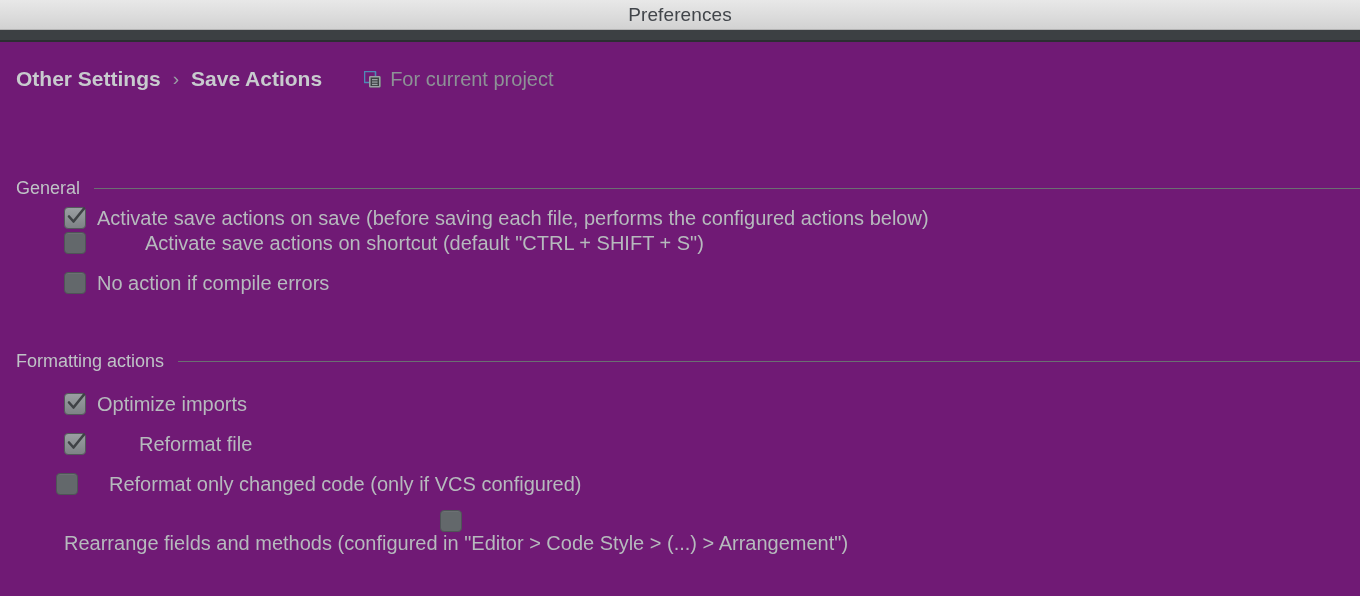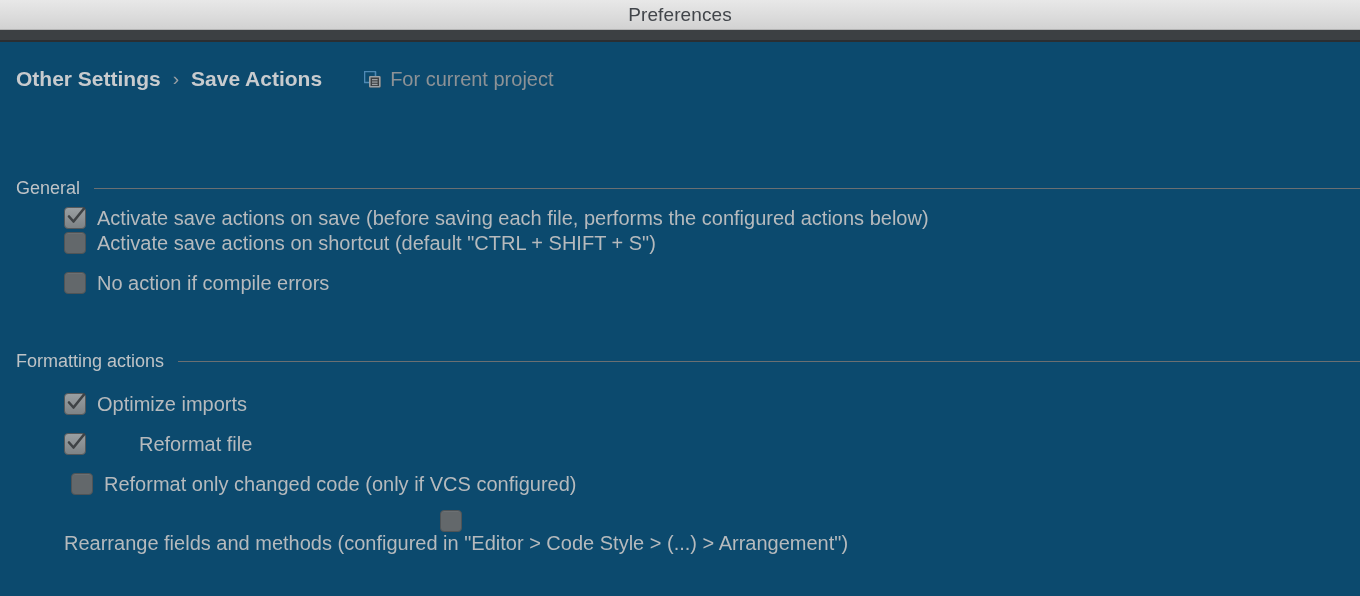--- a/index.html
+++ b/index.html
@@ -37,21 +37,21 @@
     color: #41454a;
     letter-spacing: 0.1px;
   }
 
   
   .panel {
     position: absolute;
     left: 0; top: 40px;
     width: 1360px;
     height: 556px;
-    background: #0c4a6e;
+    background: #701a75;
     border-top: 2px solid #2b2e31;
     box-sizing: border-box;
     overflow: hidden;
   }
 
   
   .breadcrumb {
     position: absolute;
     left: 16px;
     top: 24px;
@@ -189,21 +189,21 @@
       <span class="cb on">
         <span class="tick">
           <svg width="26" height="26" viewBox="0 0 26 26" aria-hidden="true">
             <path d="M6 13.5 L10.5 18.5 L21 5.5" fill="none" stroke="#3f4346" stroke-width="2.6" stroke-linecap="round" stroke-linejoin="round"></path>
           </svg>
         </span>
       </span>
       <span class="cb-label">Activate save actions on save (before saving each file, performs the configured actions below)</span>
     </div>
 
-    <div class="cb-row" style="left:64px; top:187px;">
+    <div class="cb-row" style="left:64px; top:187px;gap:48px;">
       <span class="cb off"></span>
       <span class="cb-label">Activate save actions on shortcut (default "CTRL + SHIFT + S")</span>
     </div>
 
     <div class="cb-row" style="left:64px; top:227px;">
       <span class="cb off"></span>
       <span class="cb-label">No action if compile errors</span>
     </div>
 
     <div class="section-head" style="top:309px;">
@@ -226,21 +226,21 @@
       <span class="cb on">
         <span class="tick">
           <svg width="26" height="26" viewBox="0 0 26 26" aria-hidden="true">
             <path d="M6 13.5 L10.5 18.5 L21 5.5" fill="none" stroke="#3f4346" stroke-width="2.6" stroke-linecap="round" stroke-linejoin="round"></path>
           </svg>
         </span>
       </span>
       <span class="cb-label">Reformat file</span>
     </div>
 
-    <div class="cb-row" style="left:71px; top:428px;">
+    <div class="cb-row" style="left:56px; top:428px;gap:20px;">
       <span class="cb off"></span>
       <span class="cb-label">Reformat only changed code (only if VCS configured)</span>
     </div>
 
     <div class="cb-row" style="left:64px; top:468px;flex-direction:column;">
       <span class="cb off"></span>
       <span class="cb-label">Rearrange fields and methods (configured in "Editor &gt; Code Style &gt; (...) &gt; Arrangement")</span>
     </div>
 
   </div>

